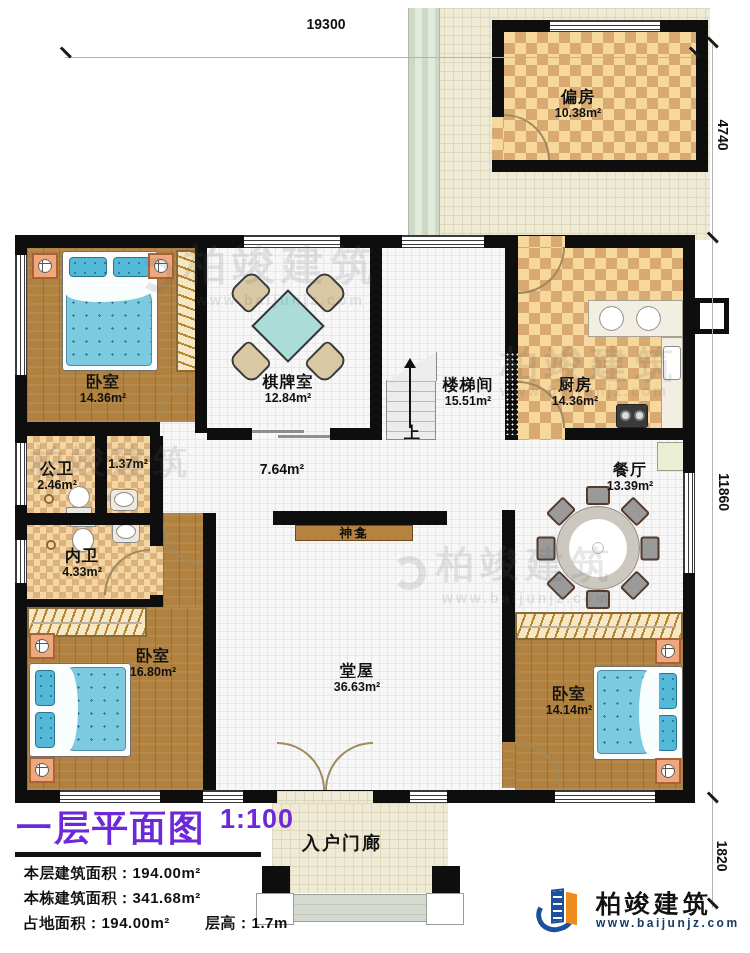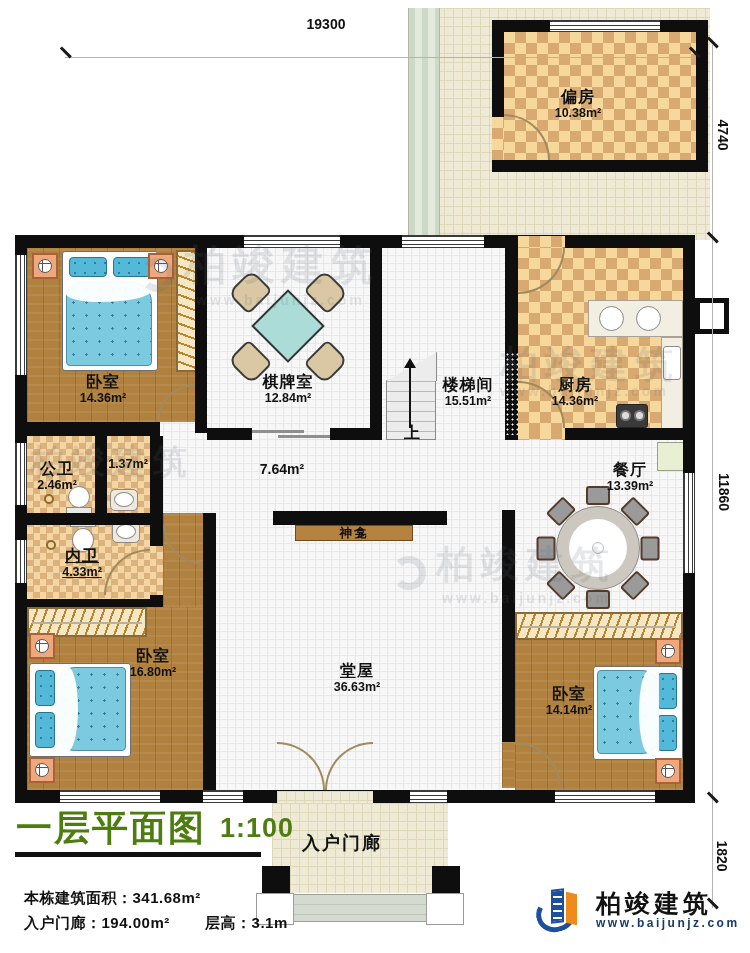--- a/index.html
+++ b/index.html
@@ -41,21 +41,21 @@
   .flue{position:absolute;background-color:#0e0e0e;background-image:radial-gradient(#fff .9px,transparent 1.1px);background-size:5px 5px;}
   .counter{position:absolute;background:#f2eee2;border:1px solid #a9a294;box-sizing:border-box;}
   .circle{position:absolute;border-radius:50%;box-sizing:border-box;}
   .fixt{position:absolute;background:#fff;border:1.5px solid #8a8a8a;box-sizing:border-box;}
   
   .dimline{position:absolute;background:#b3b3b3;}
   .tick{position:absolute;width:14px;height:2.5px;background:#1a1a1a;transform:rotate(45deg);}
   .dimtext{position:absolute;font-size:14px;font-weight:700;color:#111;text-align:center;}
   .rot90{transform:rotate(90deg);}
   
-  .tb-title{position:absolute;left:16px;top:804px;color:#4d7c0f;font-weight:700;display:flex;align-items:center;}
+  .tb-title{position:absolute;left:16px;top:804px;color:#6d28d9;font-weight:700;display:flex;align-items:flex-start;}
   .tb-main{font-size:36px;letter-spacing:2px;}
   .tb-scale{font-size:27px;margin-left:14px;letter-spacing:1px;}
   .tb-rule{position:absolute;left:15px;top:852px;width:246px;height:5px;background:#111;}
   .stat{position:absolute;font-size:15px;font-weight:700;color:#111;letter-spacing:.5px;white-space:nowrap;}
   
   .logo{position:absolute;left:536px;top:884px;display:flex;align-items:center;}
   .lmark{position:relative;width:52px;height:52px;}
   .lmark .sw{position:absolute;left:0px;top:12px;width:40px;height:36px;border:5px solid #1c4f9c;border-radius:50%;border-top-color:transparent;border-right-color:transparent;transform:rotate(-18deg);box-sizing:border-box;}
   .lmark .b1{position:absolute;left:15px;top:5px;width:13px;height:34px;background:repeating-linear-gradient(180deg,#1c4f9c 0 5px,#fff 5px 7px);border:2px solid #1c4f9c;transform:skewY(-6deg);box-sizing:border-box;}
   .lmark .b2{position:absolute;left:30px;top:9px;width:11px;height:31px;background:#ef8a1c;transform:skewY(12deg);}
@@ -275,21 +275,21 @@
   <div class="rlabel" style="left:57px;top:476px;">
     <div class="rname">公卫</div>
     <div class="rarea">2.46m²</div>
   </div>
   <div class="rlabel" style="left:128px;top:464px;">
     <div class="rarea">1.37m²</div>
   </div>
   <div class="rlabel" style="left:282px;top:470px;">
     <div class="rarea" style="font-size:14px;">7.64m²</div>
   </div>
-  <div class="rlabel" style="left:82px;top:563px;text-decoration:underline;">
+  <div class="rlabel" style="left:82px;top:563px;">
     <div class="rname">内卫</div>
     <div class="rarea">4.33m²</div>
   </div>
   <div class="rlabel" style="left:630px;top:477px;">
     <div class="rname">餐厅</div>
     <div class="rarea">13.39m²</div>
   </div>
   <div class="rlabel" style="left:153px;top:663px;">
     <div class="rname">卧室</div>
     <div class="rarea">16.80m²</div>
@@ -320,27 +320,30 @@
   <div class="tick" style="left:706px;top:902px;"></div>
   <div class="dimtext rot90" style="left:700px;top:127px;width:45px;">4740</div>
   <div class="dimtext rot90" style="left:698px;top:484px;width:52px;">11860</div>
   <div class="dimtext rot90" style="left:702px;top:848px;width:40px;">1820</div>
 
   <div class="tb-title">
     <span class="tb-main">一层平面图</span>
     <span class="tb-scale">1:100</span>
   </div>
   <div class="tb-rule"></div>
+  <div class="stat" style="left:24px;top:864px;">
+    <span>本层建筑面积：</span><span>194.00m²</span>
+  </div>
   <div class="stat" style="left:24px;top:889px;">
     <span>本栋建筑面积：</span><span>341.68m²</span>
   </div>
   <div class="stat" style="left:24px;top:914px;">
-    <span>入户门廊：</span><span>194.00m²</span>
+    <span>占地面积：</span><span>194.00m²</span>
     <span style="display:inline-block;width:26px;"></span>
-    <span>层高：</span><span>3.1m</span>
+    <span>层高：</span><span>1.7m</span>
   </div>
 
   <div class="logo">
     <div class="lmark">
       <div class="sw"></div>
       <div class="b1"></div>
       <div class="b2"></div>
     </div>
     <div class="ltext">
       <div class="lname">柏竣建筑</div>

